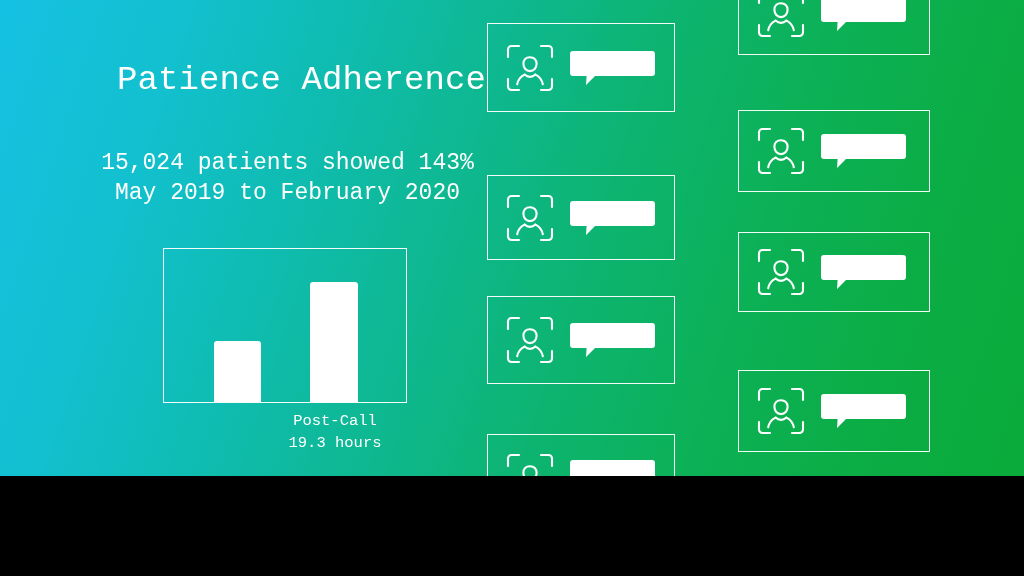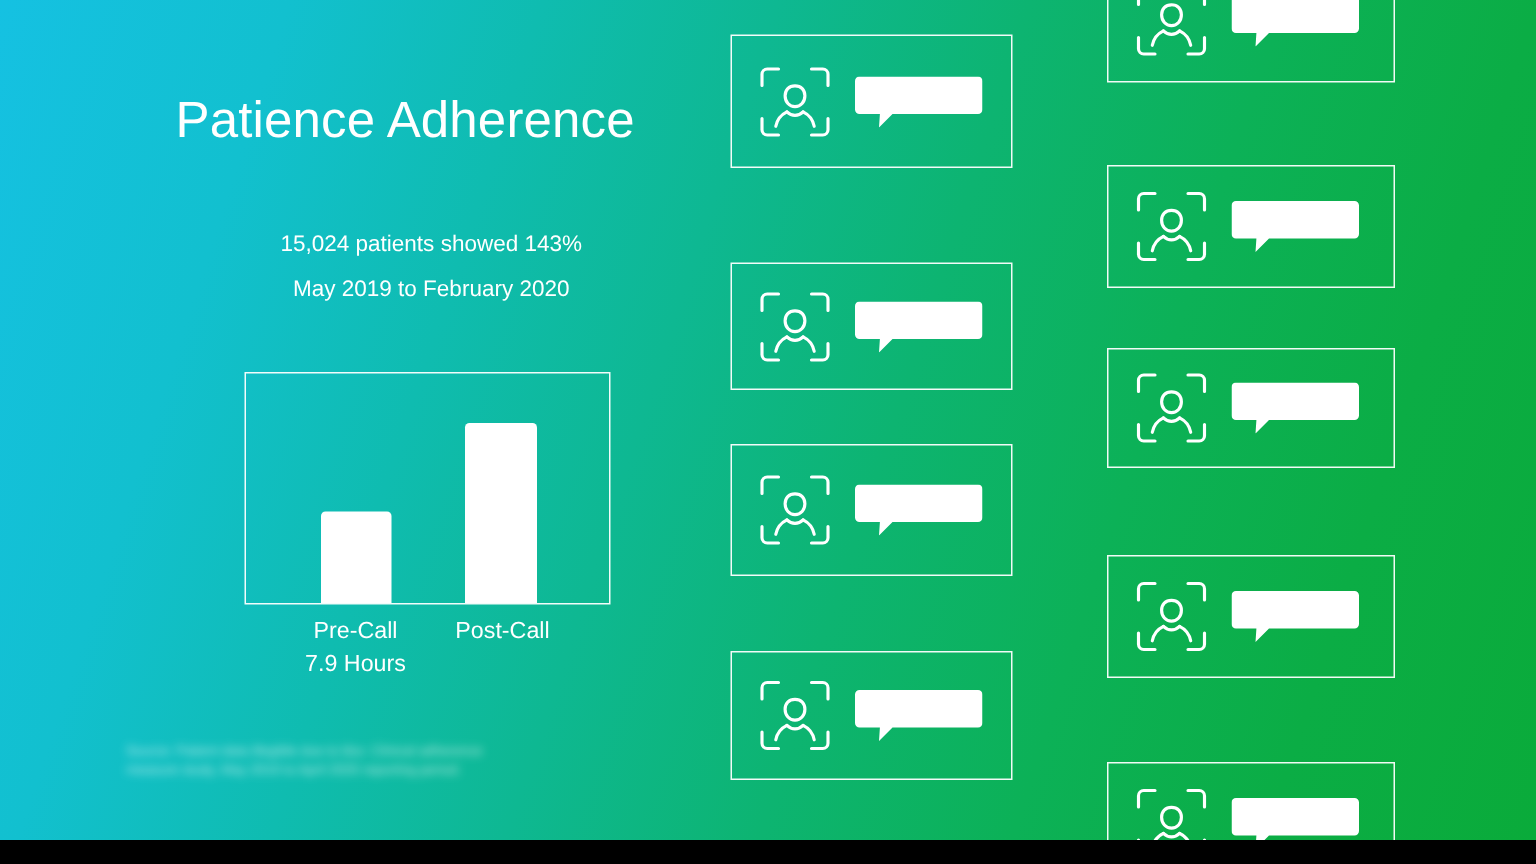--- a/index.html
+++ b/index.html
@@ -3,23 +3,23 @@
 <meta charset="utf-8">
 <style>
   html, body {
     margin: 0;
     padding: 0;
     background: #000;
   }
   #stage {
     position: relative;
     width: 1024px;
-    height: 560px;
+    height: 476px;
     overflow: hidden;
-    font-family: Liberation Sans, sans-serif;
+    font-family: Liberation Mono, monospace;
     background:
       linear-gradient(108deg,
         #15c1e2 0%,
         #12c0cf 16%,
         #0fbcb0 30%,
         #0eb892 43%,
         #0db471 57%,
         #0cb157 71%,
         #0bad45 85%,
         #0aab3a 100%);
@@ -37,21 +37,21 @@
     letter-spacing: 0.1px;
     line-height: 44px;
     white-space: nowrap;
   }
   #subtitle {
     position: absolute;
     left: 95px;
     top: 148px;
     width: 385px;
     text-align: center;
-    font-size: 15px;
+    font-size: 23px;
     font-weight: 400;
     line-height: 30px;
   }
   #subtitle .ln { display: block; }
 
   
   #chart {
     position: absolute;
     left: 163px;
     top: 248px;
@@ -146,26 +146,23 @@
     <span class="ln">15,024 patients showed 143%</span>
     <span class="ln">May 2019 to February 2020</span>
   </div>
 
   <div id="chart">
     <div class="bar" id="bar-pre"></div>
     <div class="bar" id="bar-post"></div>
   </div>
 
   <div id="chart-labels">
-    <div class="cat-label" id="label-pre">
-      <span class="cat">Pre-Call</span>
-      <span class="val">7.9 Hours</span>
-    </div>
     <div class="cat-label" id="label-post">
       <span class="cat">Post-Call</span>
+      <span class="val">19.3 hours</span>
     </div>
   </div>
 
   <div id="footnote">
     <span class="ln">Source: Patient data illegible due to blur. Clinical adherence</span>
     <span class="ln">measure study, May 2019 to April 2020 reporting period.</span>
   </div>
 
   <div id="cards-layer">
       <div class="card" style="left: 487px; top: 23px; width: 188px; height: 89px;">

